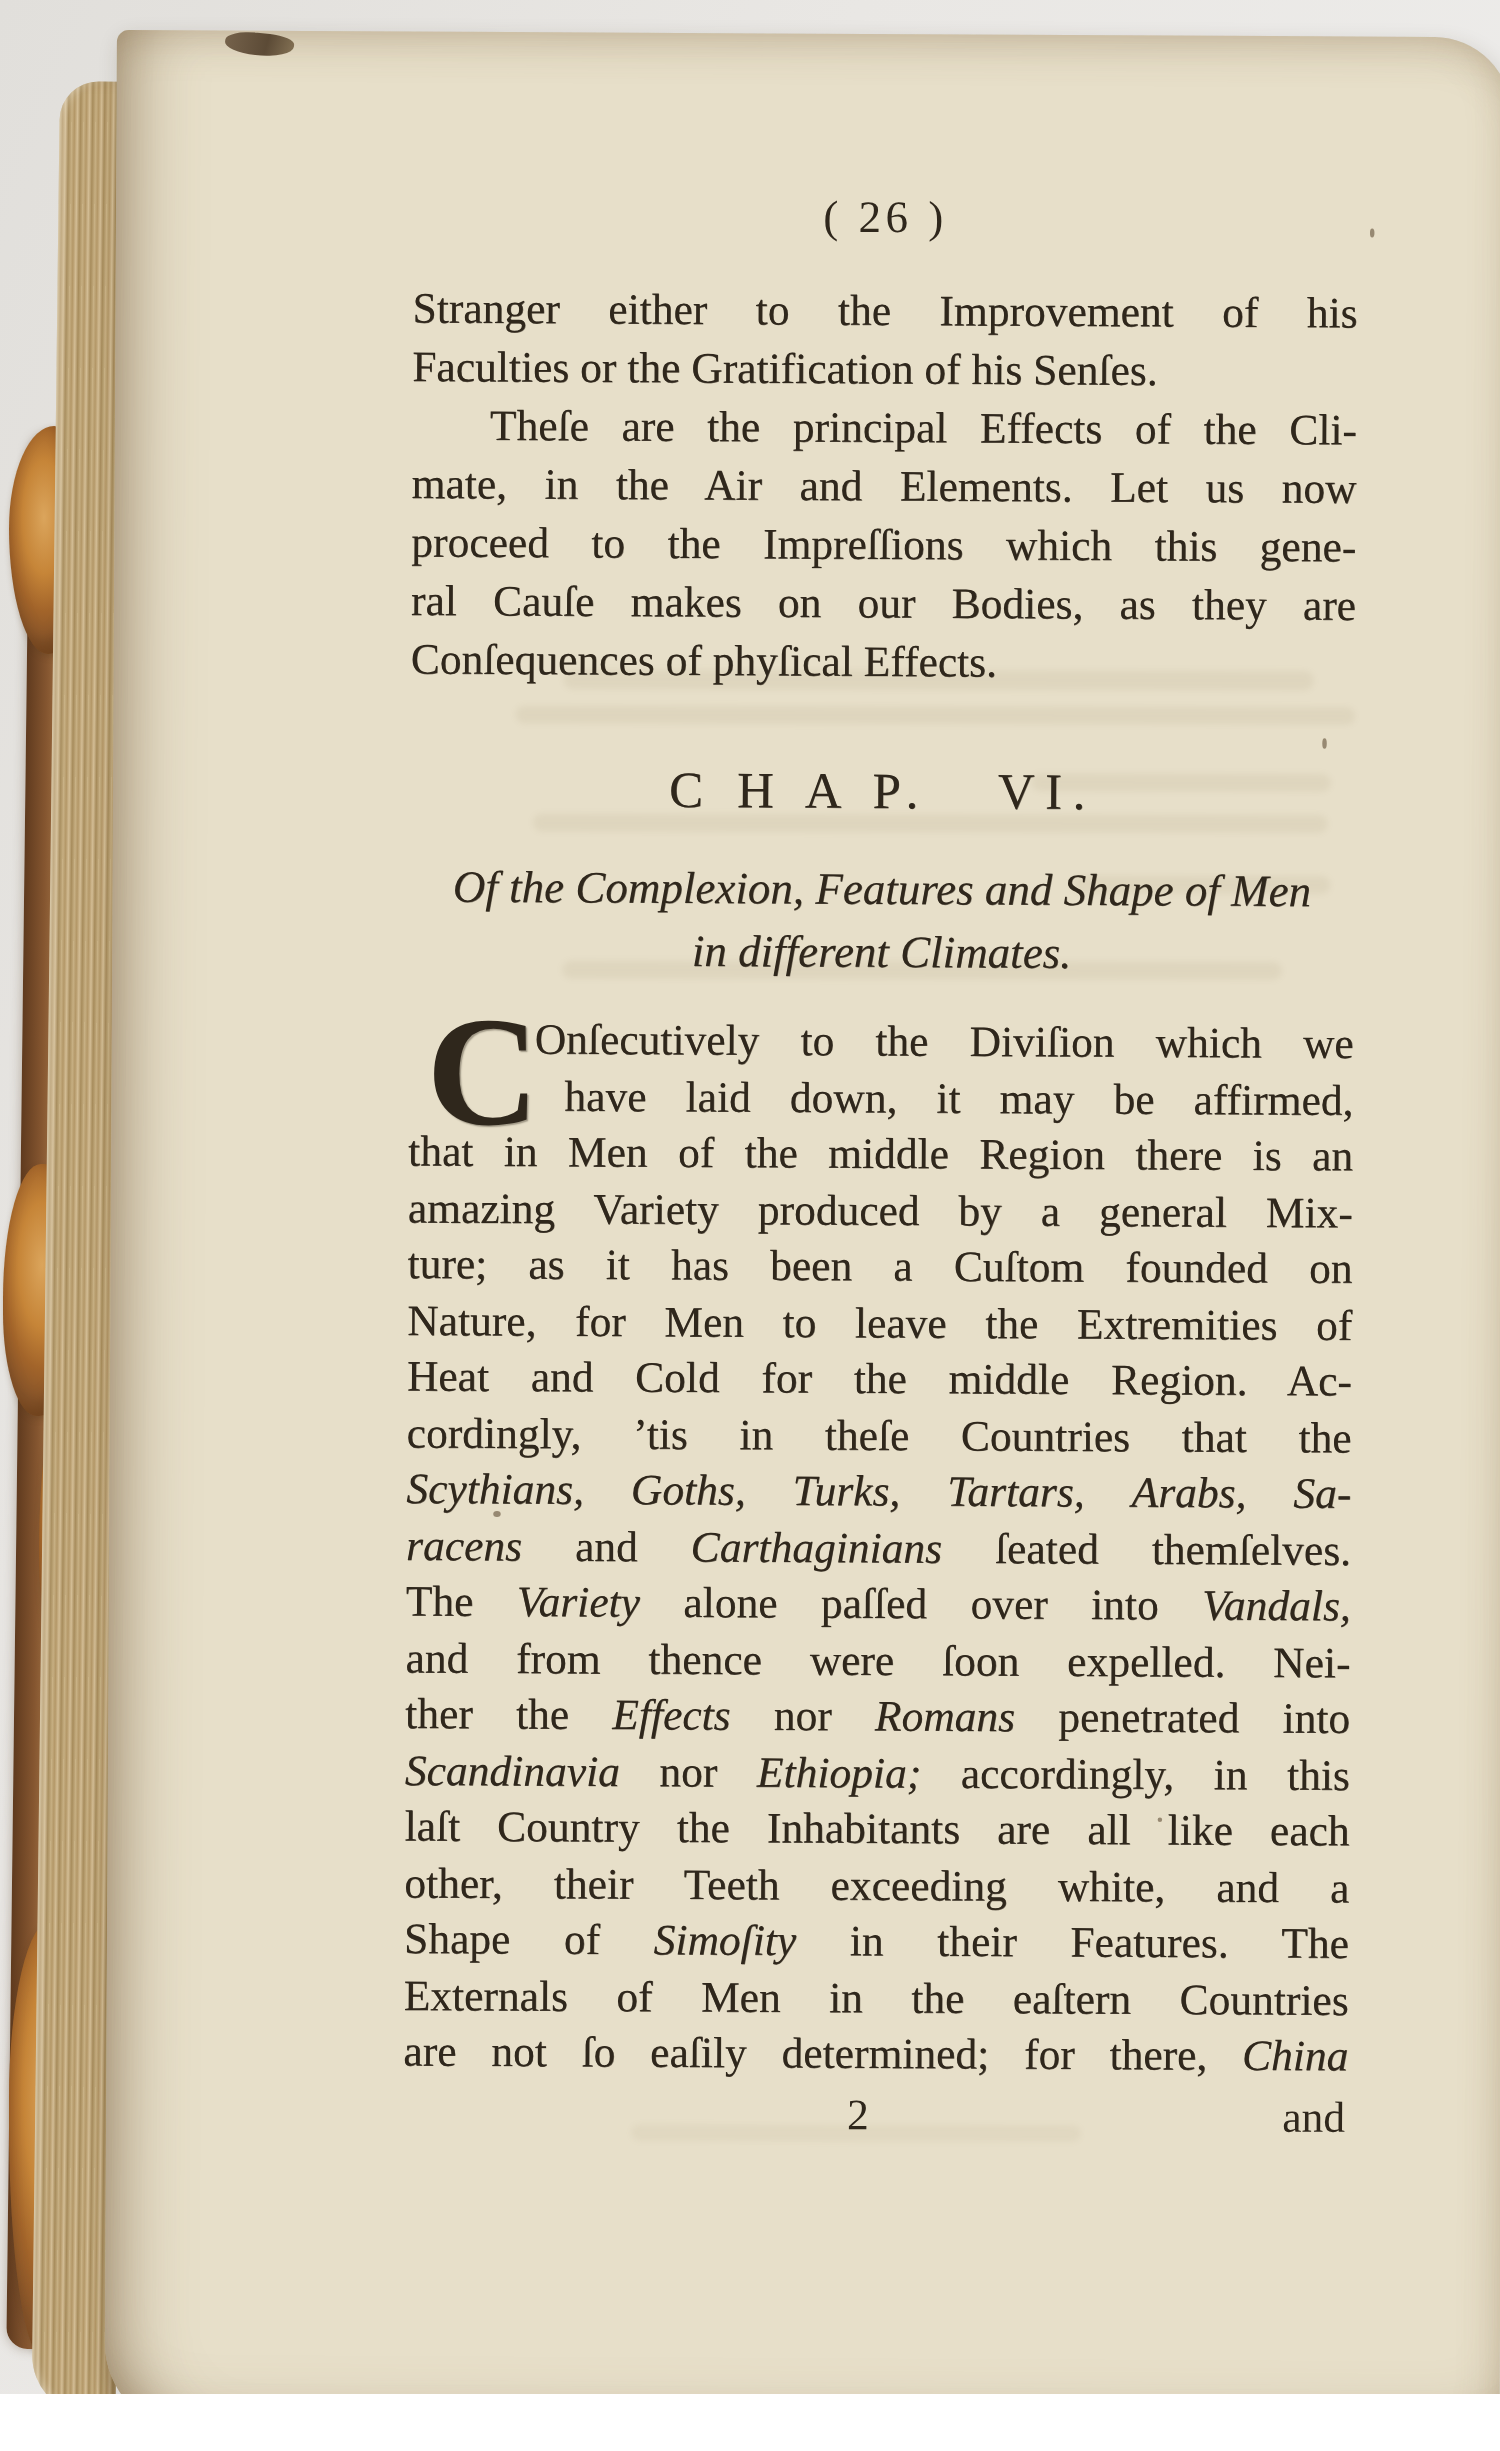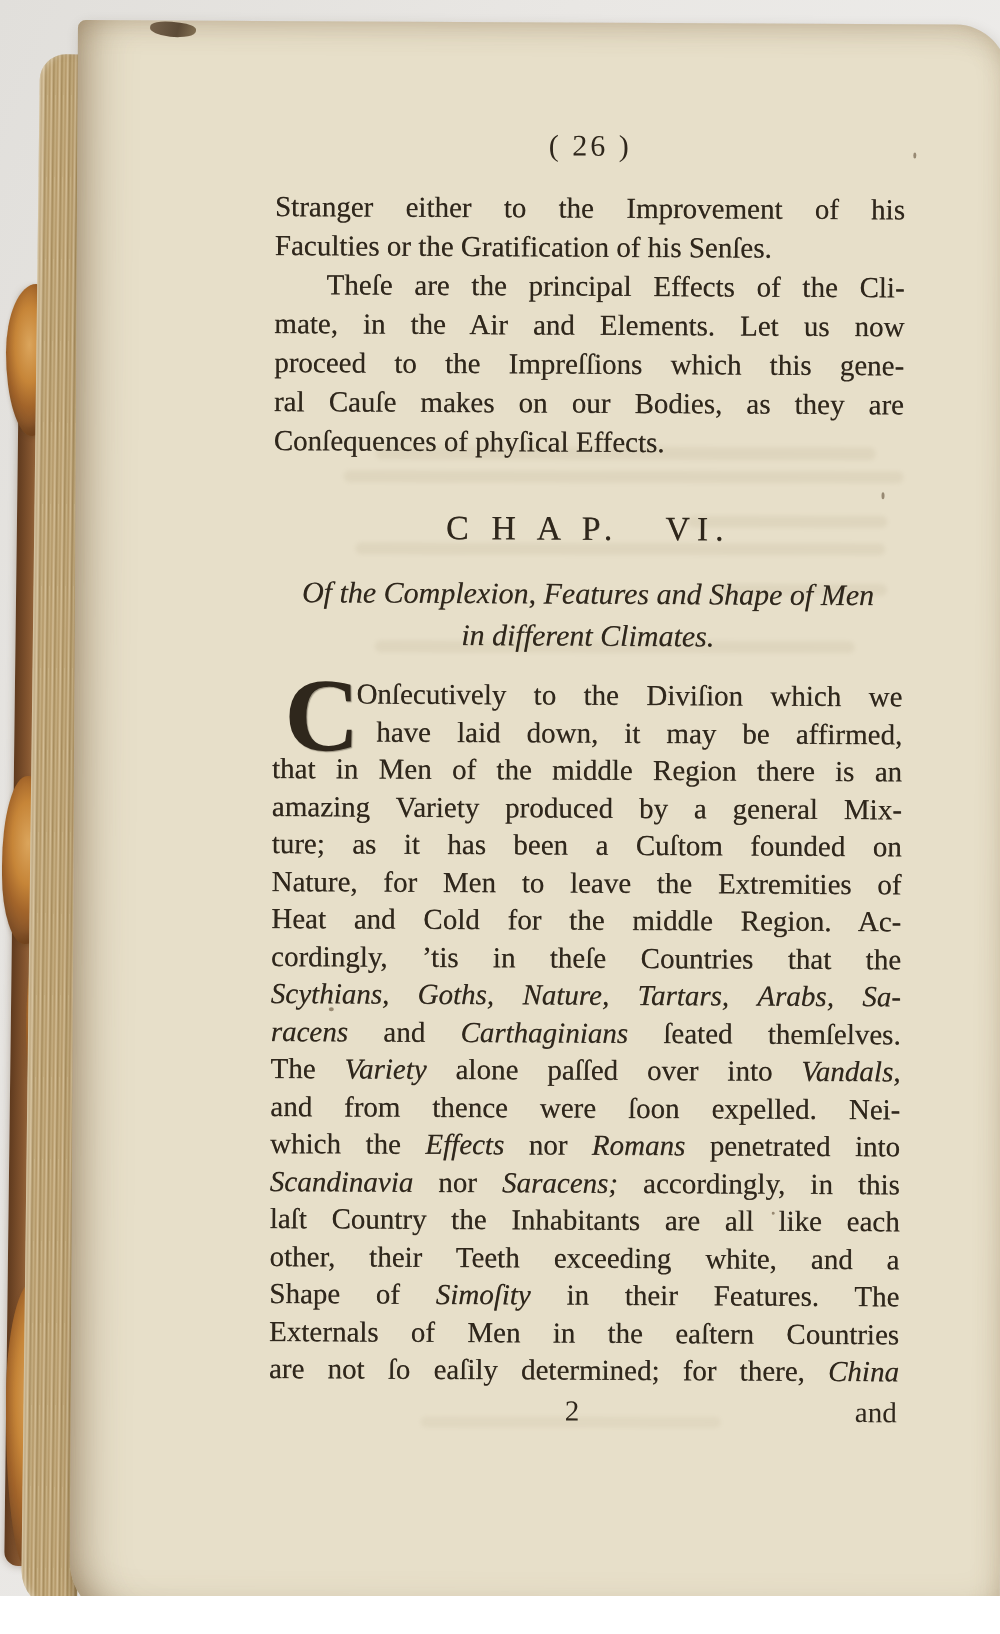--- a/index.html
+++ b/index.html
@@ -170,26 +170,26 @@
     <div class="col block para-c">
       <span class="dropcap">C</span>
     <div class="line o1"><span>Onſecutively to the Diviſion which we</span></div>
         <div class="line o2"><span>have laid down, it may be affirmed,</span></div>
         <div class="line"><span>that in Men of the middle Region there is an</span></div>
         <div class="line"><span>amazing Variety produced by a general Mix-</span></div>
         <div class="line"><span>ture; as it has been a Cuſtom founded on</span></div>
         <div class="line"><span>Nature, for Men to leave the Extremities of</span></div>
         <div class="line"><span>Heat and Cold for the middle Region. Ac-</span></div>
         <div class="line"><span>cordingly, ’tis in theſe Countries that the</span></div>
-        <div class="line"><span class="it">Scythians,</span><span> </span><span class="it">Goths,</span><span> </span><span class="it">Nature,</span><span> </span><span class="it">Tartars,</span><span> </span><span class="it">Arabs,</span><span> </span><span class="it">Sa-</span></div>
+        <div class="line"><span class="it">Scythians,</span><span> </span><span class="it">Goths,</span><span> </span><span class="it">Turks,</span><span> </span><span class="it">Tartars,</span><span> </span><span class="it">Arabs,</span><span> </span><span class="it">Sa-</span></div>
         <div class="line"><span class="it">racens</span><span> and </span><span class="it">Carthaginians</span><span> ſeated themſelves.</span></div>
         <div class="line"><span>The </span><span class="it">Variety</span><span> alone paſſed over into </span><span class="it">Vandals,</span></div>
         <div class="line"><span>and from thence were ſoon expelled. Nei-</span></div>
-        <div class="line"><span>which the </span><span class="it">Effects</span><span> nor </span><span class="it">Romans</span><span> penetrated into</span></div>
-        <div class="line"><span class="it">Scandinavia</span><span> nor </span><span class="it">Saracens;</span><span> accordingly, in this</span></div>
+        <div class="line"><span>ther the </span><span class="it">Effects</span><span> nor </span><span class="it">Romans</span><span> penetrated into</span></div>
+        <div class="line"><span class="it">Scandinavia</span><span> nor </span><span class="it">Ethiopia;</span><span> accordingly, in this</span></div>
         <div class="line"><span>laſt Country the Inhabitants are all like each</span></div>
         <div class="line"><span>other, their Teeth exceeding white, and a</span></div>
         <div class="line"><span>Shape of </span><span class="it">Simoſity</span><span> in their Features. The</span></div>
         <div class="line"><span>Externals of Men in the eaſtern Countries</span></div>
         <div class="line"><span>are not ſo eaſily determined; for there, </span><span class="it">China</span></div>
       </div>
 
     <div class="col footerline" style="position:absolute;">
       <span class="sig">2</span>
       <span class="catch">and</span>

